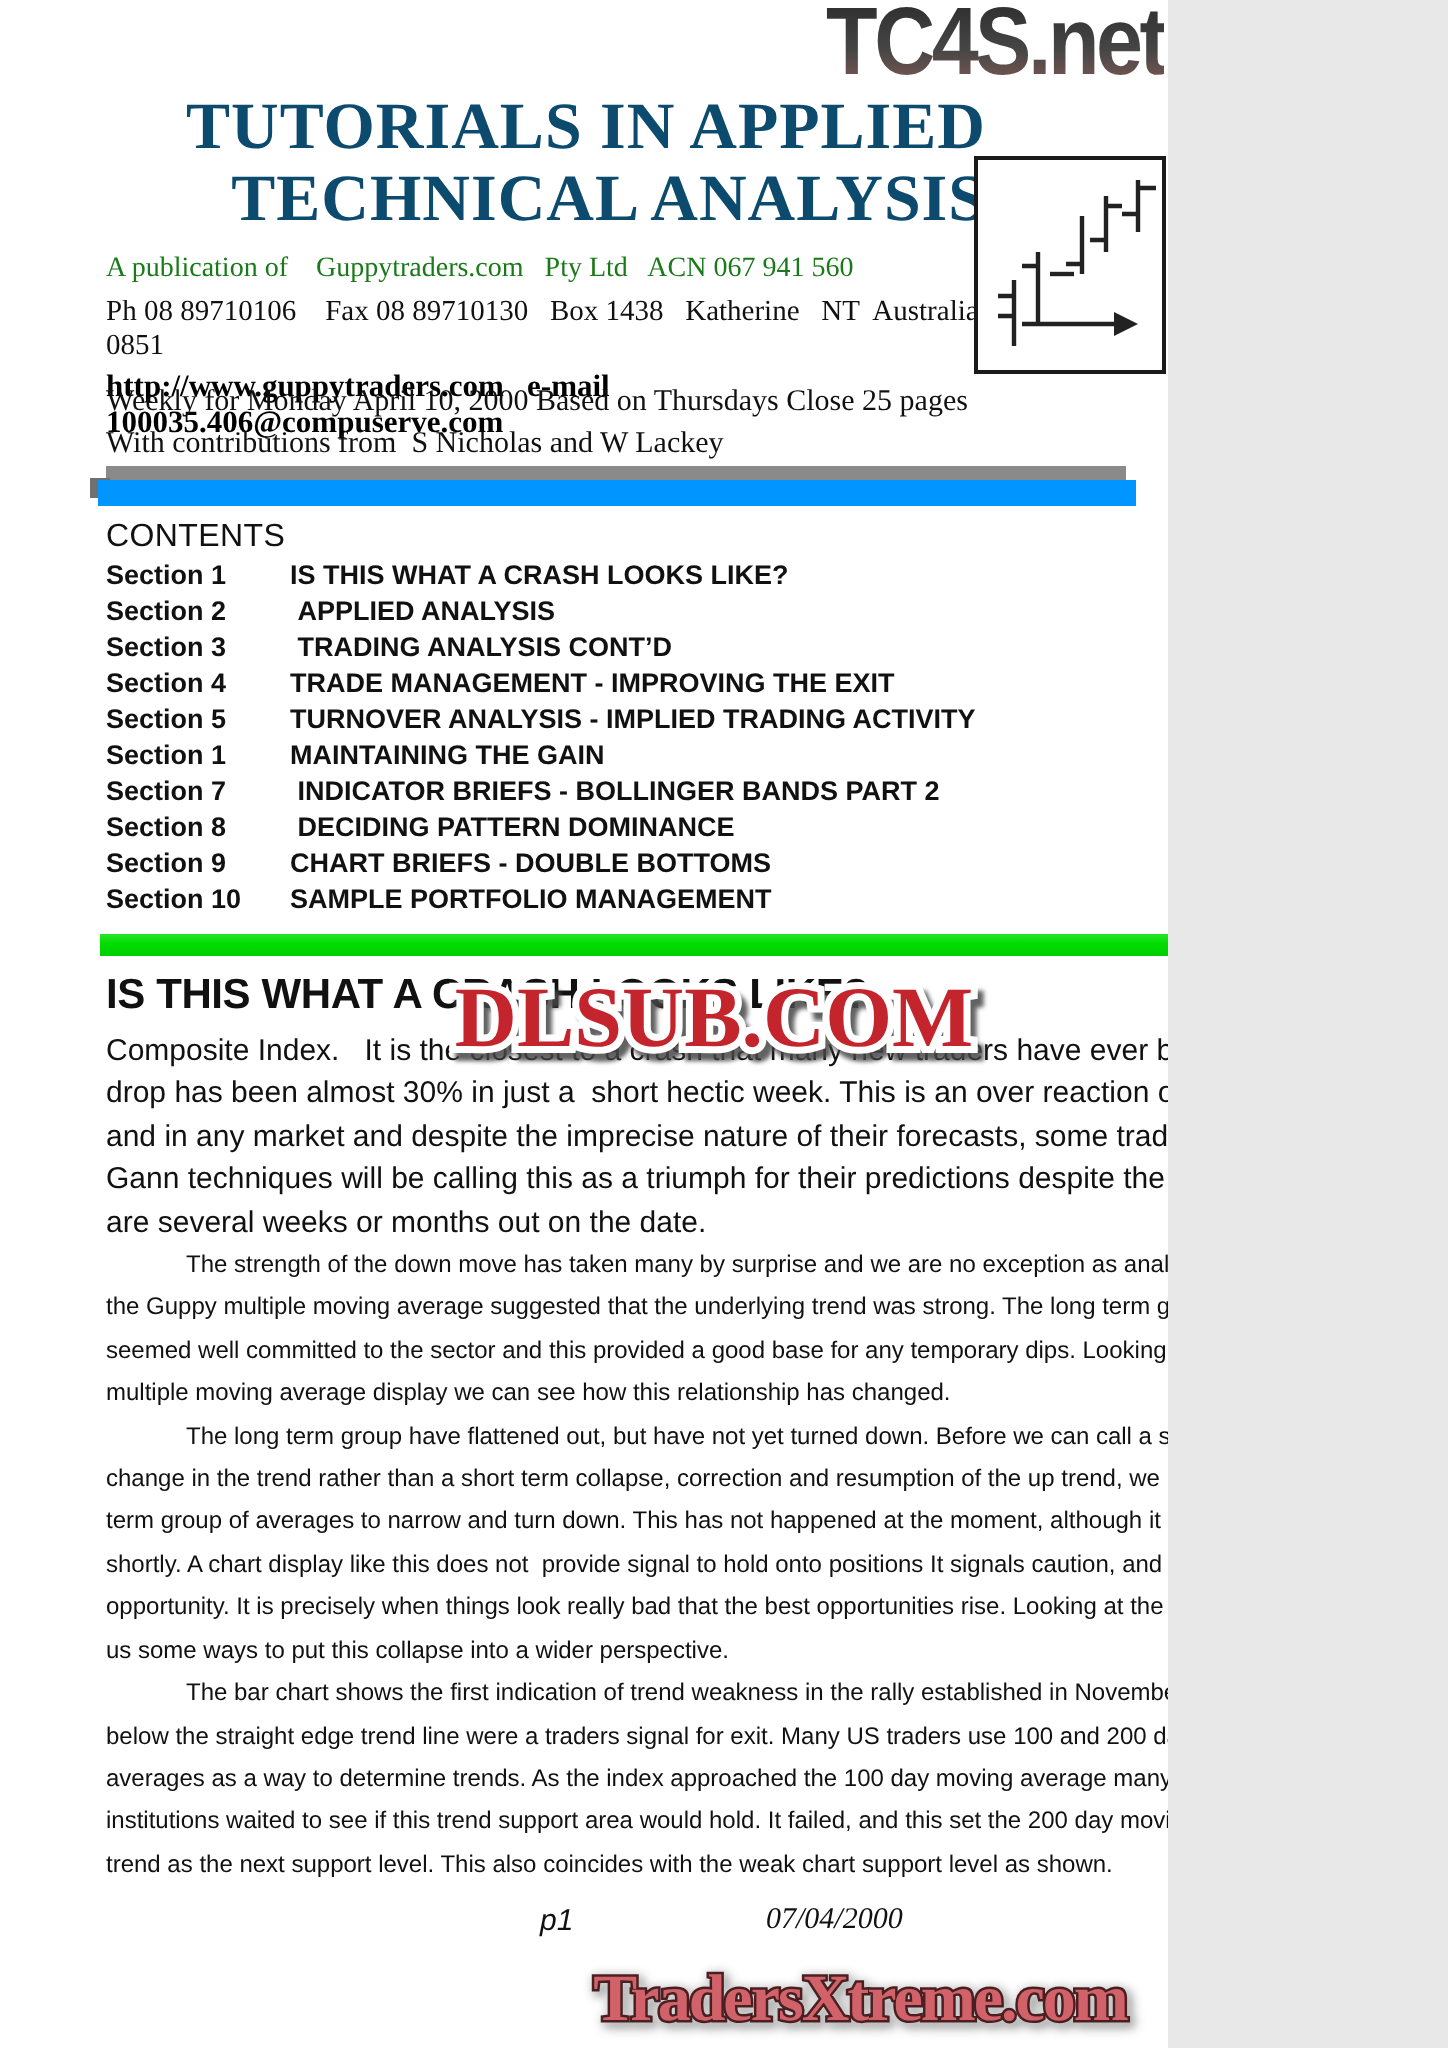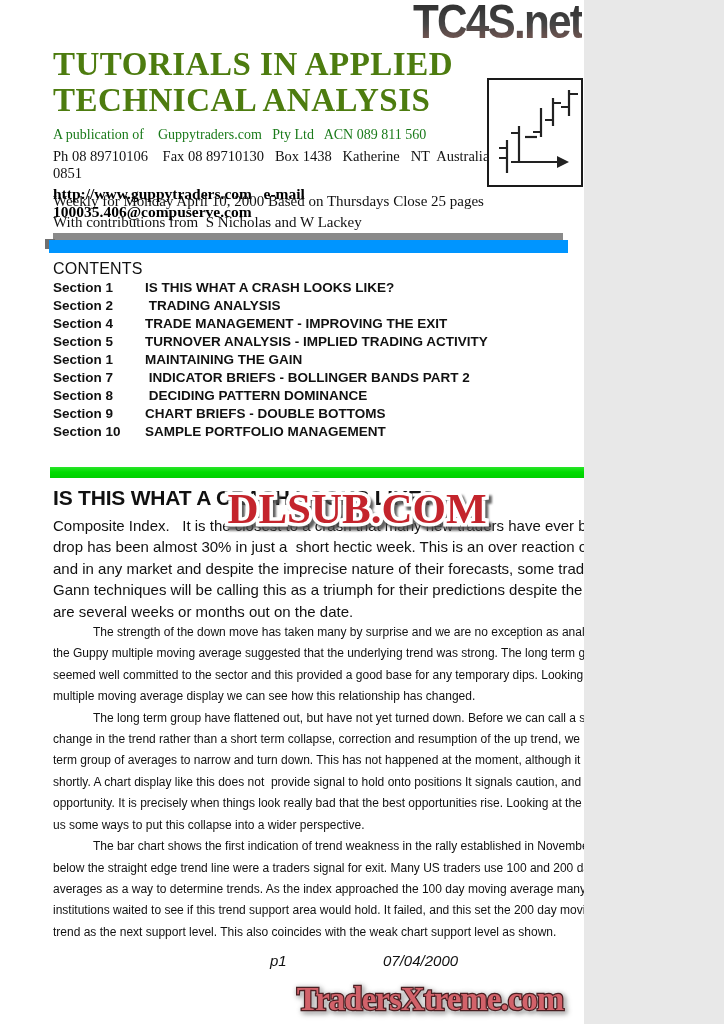--- a/index.html
+++ b/index.html
@@ -16,21 +16,21 @@
     font-size:48px;letter-spacing:-2px;
     transform:scaleX(.88);transform-origin:top right;
     background:linear-gradient(180deg,#303030 15%,#454545 55%,#8e5f58 100%);
     -webkit-background-clip:text;background-clip:text;color:transparent;
   }
 
   
   .masthead{position:absolute;left:53px;top:46px;width:440px;}
   .title{
     font-family:"Liberation Serif",serif;font-weight:bold;
-    font-size:33px;line-height:36px;color:#4d7c0f;letter-spacing:.5px;
+    font-size:33px;line-height:36px;color:#0c4a6e;letter-spacing:.5px;text-align:right;
   }
   .publine{
     font-family:"Liberation Serif",serif;color:#1a7a1a;
     font-size:14px;margin-top:9px;
   }
   .contactline{
     font-family:"Liberation Serif",serif;color:#111;
     font-size:14.5px;margin-top:5px;
   }
   .webline{
@@ -69,37 +69,37 @@
   .para1-rest{font-size:15px;line-height:21.4px;white-space:pre-wrap;}
   .wm-gap{display:inline-block;width:278px;}
 
   
   .watermark{position:absolute;left:192px;top:479px;pointer-events:none;}
 
   
   .footerline{position:absolute;left:53px;top:952px;width:622px;height:20px;
     font-style:italic;font-size:15px;text-align:center;}
   .pageno{position:absolute;left:217px;top:0;}
-  .footdate{position:absolute;left:330px;top:0;}
+  .footdate{position:absolute;left:330px;top:0;font-family:Liberation Serif, serif;}
 
   .tx-logo{position:absolute;right:4px;top:976px;}
 </style>
 </head>
 <body>
 
 <div class="page">
 
   <div class="tc4s">TC4S.net</div>
 
   <div class="masthead">
     <div class="title">
       <div>TUTORIALS IN APPLIED</div>
       <div>TECHNICAL ANALYSIS</div>
     </div>
-    <div class="publine pre">A publication of    Guppytraders.com   Pty Ltd   ACN 089 811 560</div>
+    <div class="publine pre">A publication of    Guppytraders.com   Pty Ltd   ACN 067 941 560</div>
     <div class="contactline pre">Ph 08 89710106    Fax 08 89710130   Box 1438   Katherine   NT  Australia   0851</div>
     <div class="webline pre">http://www.guppytraders.com   e-mail 100035.406@compuserve.com</div>
   </div>
 
   <div class="chartlogo">
     <svg width="92" height="105" viewBox="0 0 92 105">
       <g stroke="#222" stroke-width="2.2" fill="none">
         <path d="M22 82 H68"></path>
         <path d="M18 60 V93 M10 68 H18 M10 78 H18"></path>
         <path d="M30 46 V82 M22 53 H30"></path>
@@ -122,21 +122,25 @@
   <div class="bar-blue"></div>
 
   <div class="contents">
     <div class="contents-heading">CONTENTS</div>
     <div class="toc-row">
       <span class="toc-label">Section 1</span>
       <span class="toc-title">IS THIS WHAT A CRASH LOOKS LIKE?</span>
     </div>
     <div class="toc-row">
       <span class="toc-label">Section 2</span>
-      <span class="toc-title"> TRADING ANALYSIS</span>
+      <span class="toc-title"> APPLIED ANALYSIS</span>
+    </div>
+    <div class="toc-row">
+      <span class="toc-label">Section 3</span>
+      <span class="toc-title"> TRADING ANALYSIS CONT’D</span>
     </div>
     <div class="toc-row">
       <span class="toc-label">Section 4</span>
       <span class="toc-title">TRADE MANAGEMENT - IMPROVING THE EXIT</span>
     </div>
     <div class="toc-row">
       <span class="toc-label">Section 5</span>
       <span class="toc-title">TURNOVER ANALYSIS - IMPLIED TRADING ACTIVITY</span>
     </div>
     <div class="toc-row">

